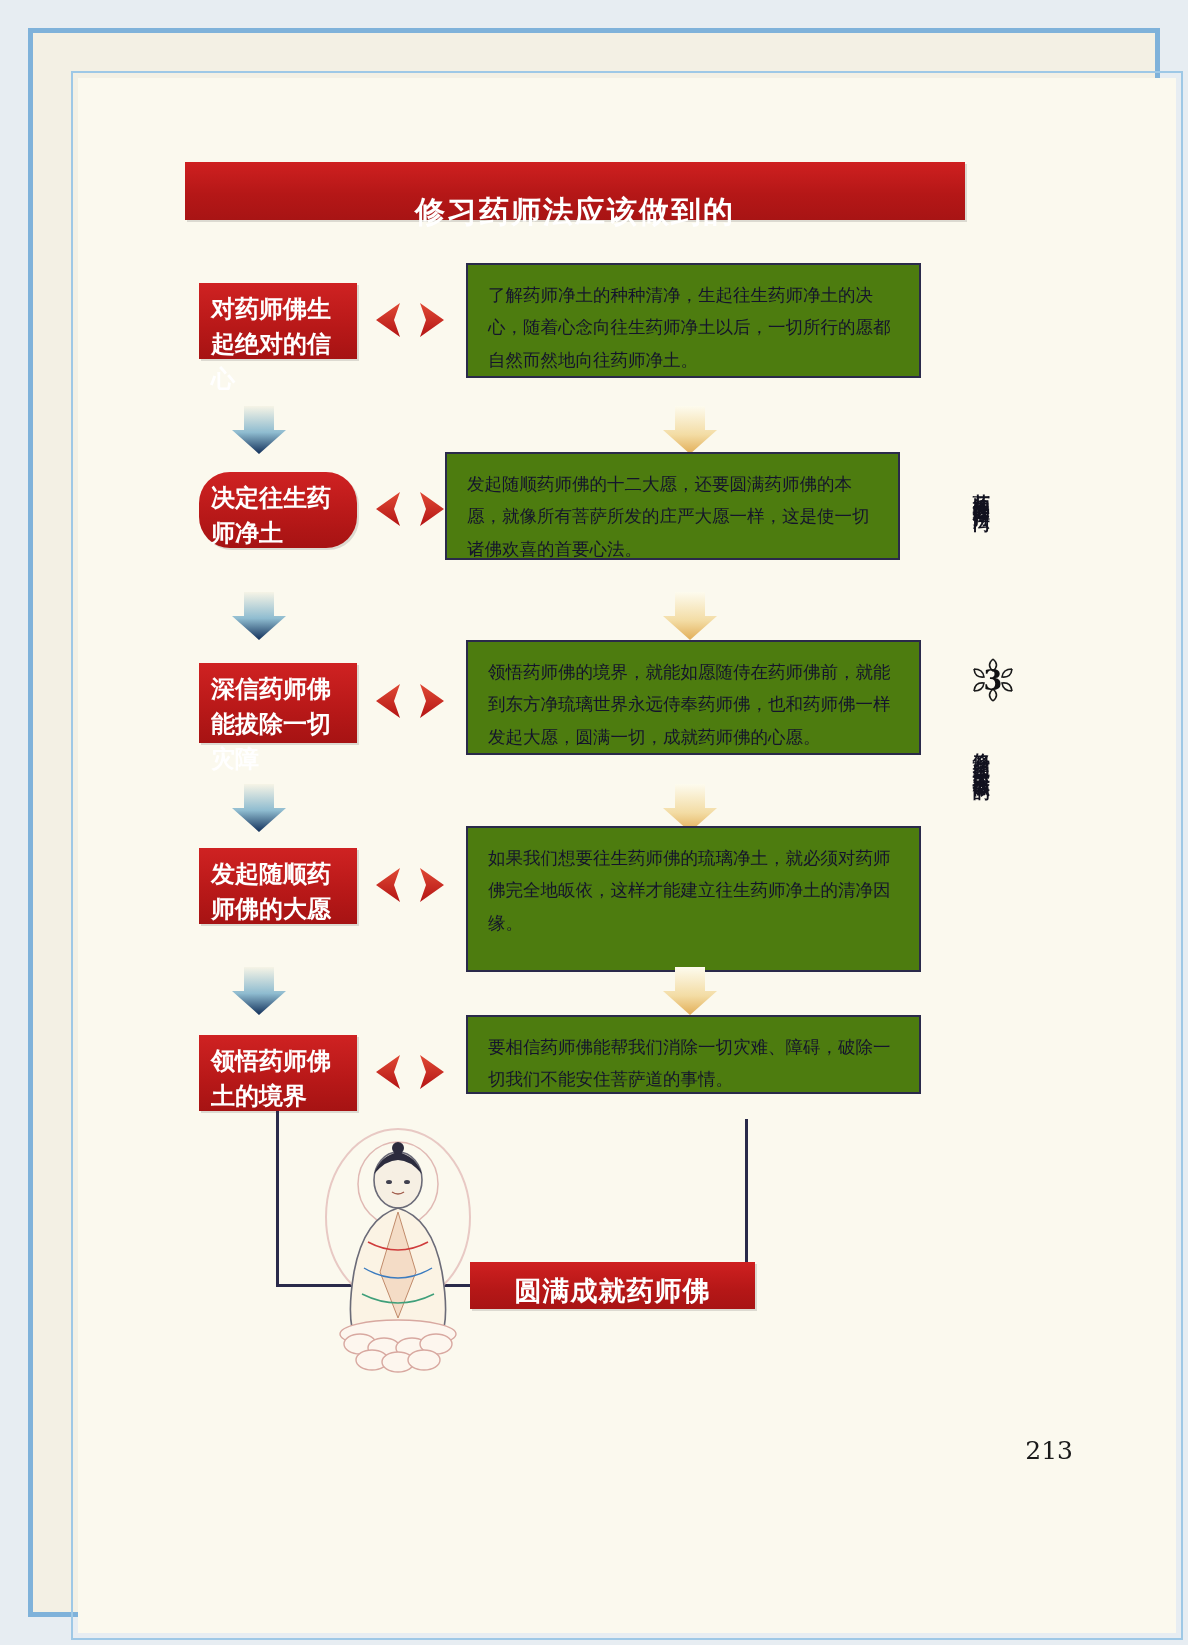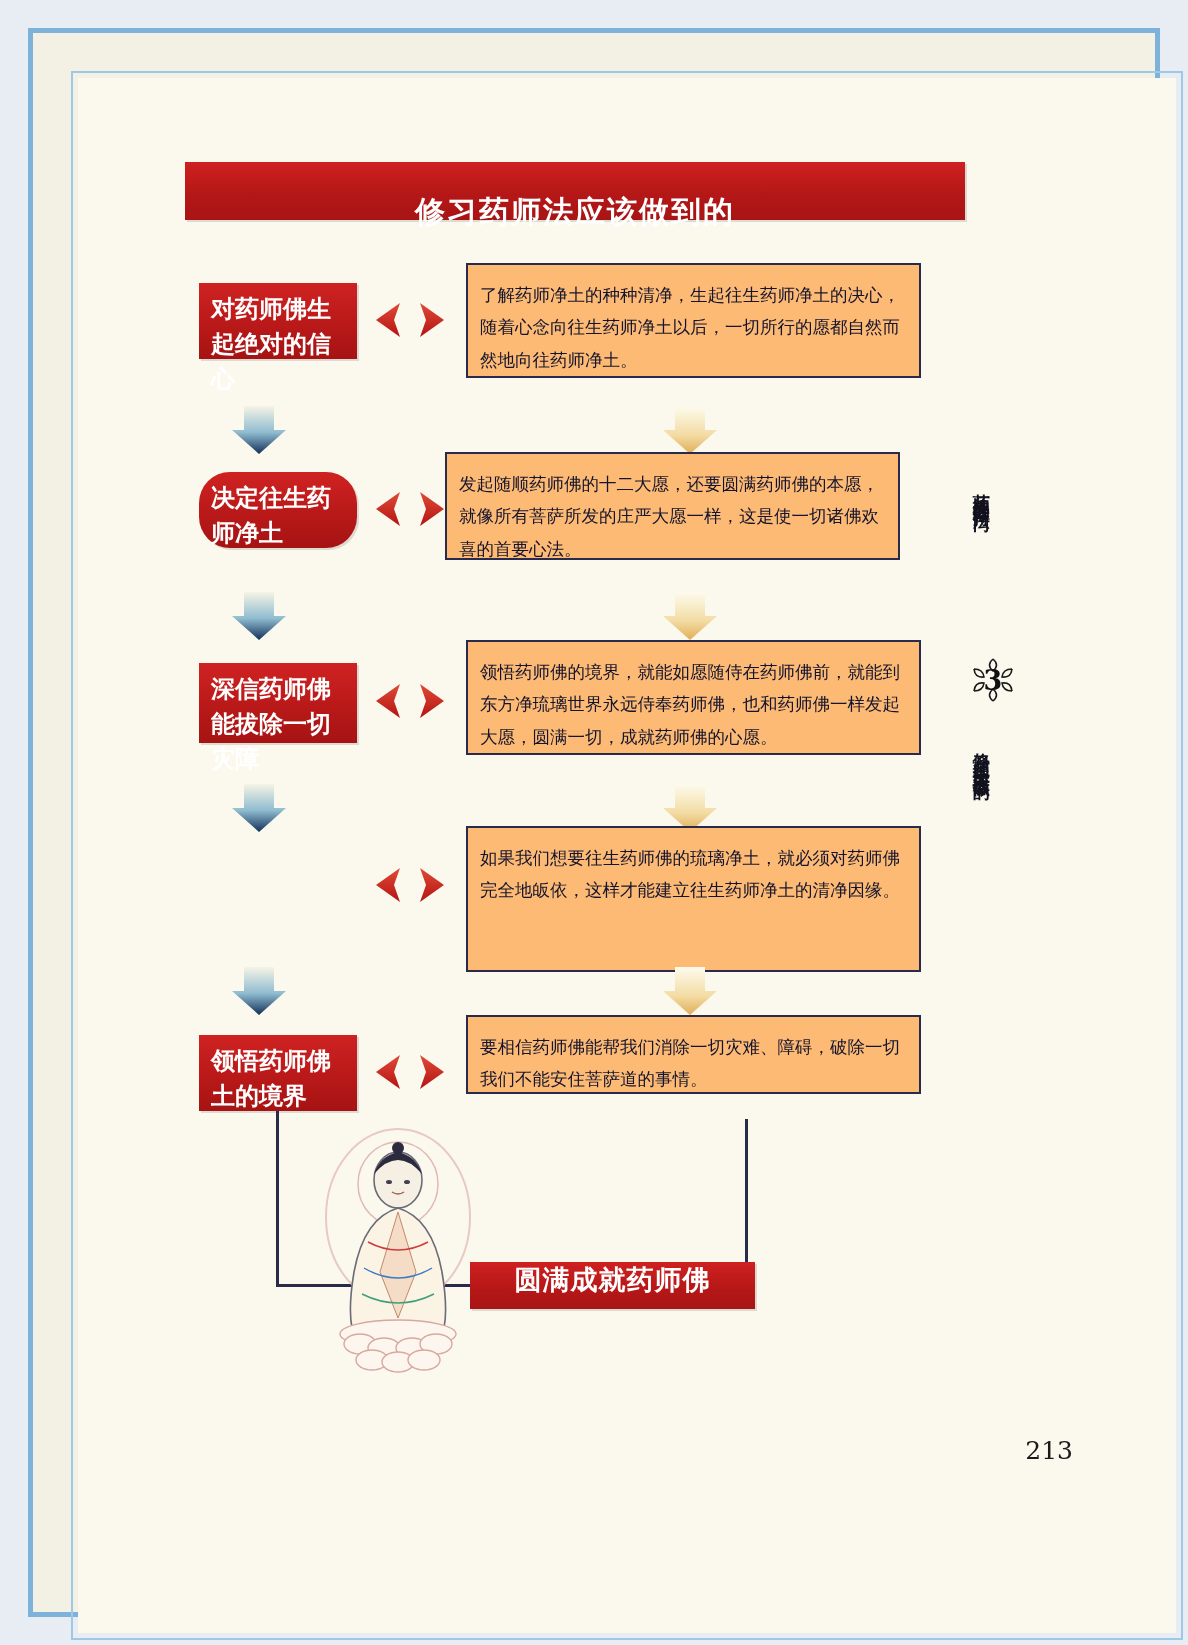--- a/index.html
+++ b/index.html
@@ -81,23 +81,23 @@
     padding: 9px 10px 9px 12px;
     box-sizing: border-box;
     box-shadow: 2px 2px 0 rgba(0,0,0,0.12);
     font-family: "DejaVu Sans", sans-serif;
   }
 
   
   .desc-box {
     position: absolute;
     border: 2px solid #2a2a4a;
-    background: #fdba74;
-    box-sizing: border-box;
-    padding: 14px 16px 12px 12px;
+    background: #4d7c0f;
+    box-sizing: border-box;
+    padding: 14px 16px 12px 20px;
     font-size: 17.5px;
     line-height: 1.85;
     color: #14142c;
     font-family: "DejaVu Sans", sans-serif;
   }
 
   
   .pair-arrows {
     position: absolute;
     width: 92px;
@@ -120,21 +120,21 @@
 
   
   .final-banner {
     position: absolute;
     left: 470px;
     top: 1262px;
     width: 285px;
     height: 47px;
     background: linear-gradient(180deg,#cf2020 0%, #b51717 60%, #a81414 100%);
     display: flex;
-    align-items: flex-start;
+    align-items: flex-end;
     justify-content: center;
     box-shadow: 2px 2px 0 rgba(0,0,0,0.12);
   }
   .final-banner span {
     color: #fff;
     font-size: 27px;
     font-weight: bold;
     letter-spacing: 1px;
     font-family: "DejaVu Sans", sans-serif;
   }
@@ -280,20 +280,21 @@
     <svg width="62" height="52" viewBox="0 0 62 52">
       <path d="M16 2 L46 2 L46 26 L58 26 L31 50 L4 26 L16 26 Z" fill="url(#blg)"></path>
     </svg>
   </div>
   <div class="down-arrow-gold" style="left:659px; top:782px;">
     <svg width="62" height="52" viewBox="0 0 62 52">
       <path d="M16 2 L46 2 L46 26 L58 26 L31 50 L4 26 L16 26 Z" fill="url(#gdg)"></path>
     </svg>
   </div>
 
+  <div class="step-box" style="left:199px; top:848px; height:76px;">发起随顺药师佛的大愿</div>
 
   <div class="pair-arrows" style="left:364px; top:862px;">
     <svg width="92" height="46" viewBox="0 0 92 46">
       <path d="M36 6 L12 23 L36 40 L30 23 Z" fill="url(#redg)"></path>
       <path d="M56 6 L80 23 L56 40 L62 23 Z" fill="url(#redg)"></path>
     </svg>
   </div>
 
   <div class="desc-box" style="left:466px; top:826px; width:455px; height:146px;">如果我们想要往生药师佛的琉璃净土，就必须对药师佛完全地皈依，这样才能建立往生药师净土的清净因缘。</div>
 

